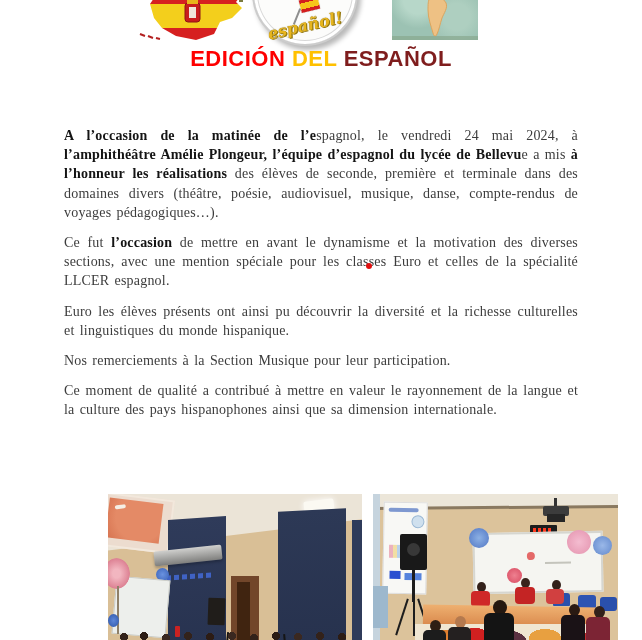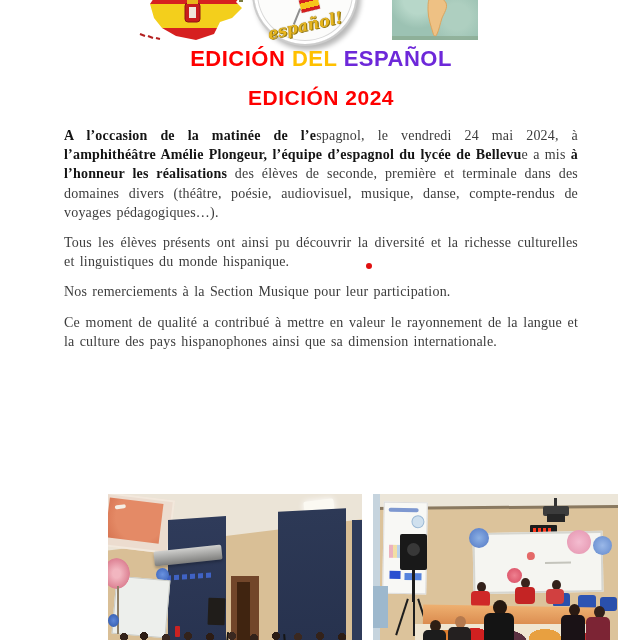--- a/index.html
+++ b/index.html
@@ -187,26 +187,26 @@
     <div class="badge-text">español!</div>
   </div>
 
   <div class="masthead-img samap">
     <svg width="86" height="58" viewBox="0 0 86 58" style="position:absolute;left:0;top:0;">
       <path d="M38,16 C44,14 52,16 54,21 C56,26 52,31 50,36 C48,42 47,48 45,52 C44,55 42,55 41,51 C39,44 36,36 36,28 C36,23 36,18 38,16 Z" fill="#eec184" stroke="#dca55e" stroke-width="1"></path>
     </svg>
     <div class="samap-edge"></div>
   </div>
 
-  <h1 class="title1"><span style="color: rgb(254, 0, 0);">EDICIÓN </span><span style="color: rgb(255, 192, 0);">DEL</span><span style="color: #6d28d9;"> ESPAÑOL</span></h1>
-  <h2 class="title2" style="color: rgb(254, 0, 0);">EDICIÓN 2024</h2>
+  <h1 class="title1"><span style="color: rgb(254, 0, 0);">EDICIÓN </span><span style="color: rgb(255, 192, 0);">DEL</span><span style="color: #7f1d1d;"> ESPAÑOL</span></h1>
 
   <section class="body-text">
     <p><span class="b">A l’occasion de la matinée de l’e</span><span>spagnol, le vendredi 24 mai 2024, à </span><span class="b">l’amphithéâtre Amélie Plongeur, l’équipe d’espagnol du lycée de Bellevu</span><span>e a mis </span><span class="b">à l’honneur les réalisations</span><span> des élèves de seconde, première et terminale dans des domaines divers (théâtre, poésie, audiovisuel, musique, danse, compte-rendus de voyages pédagogiques…).</span></p>
-    <p><span>Tous les élèves présents ont ainsi pu découvrir la diversité et la richesse culturelles et linguistiques du monde hispanique.</span></p>
+    <p><span>Ce fut </span><span class="b">l’occasion</span><span> de mettre en avant le dynamisme et la motivation des diverses sections, avec une mention spéciale pour les classes Euro et celles de la spécialité LLCER espagnol.</span></p>
+    <p><span>Euro les élèves présents ont ainsi pu découvrir la diversité et la richesse culturelles et linguistiques du monde hispanique.</span></p>
     <p><span>Nos remerciements à la Section Musique pour leur participation.</span></p>
     <p><span>Ce moment de qualité a contribué à mettre en valeur le rayonnement de la langue et la culture des pays hispanophones ainsi que sa dimension internationale.</span></p>
   </section>
 
   <div class="red-dot" style="background: rgb(224, 16, 16);"></div>
 
   <figure class="photo" id="photoL">
     <div class="pl-ceiling"></div>
     <div class="pl-light"></div>
     <div class="pl-screen">

